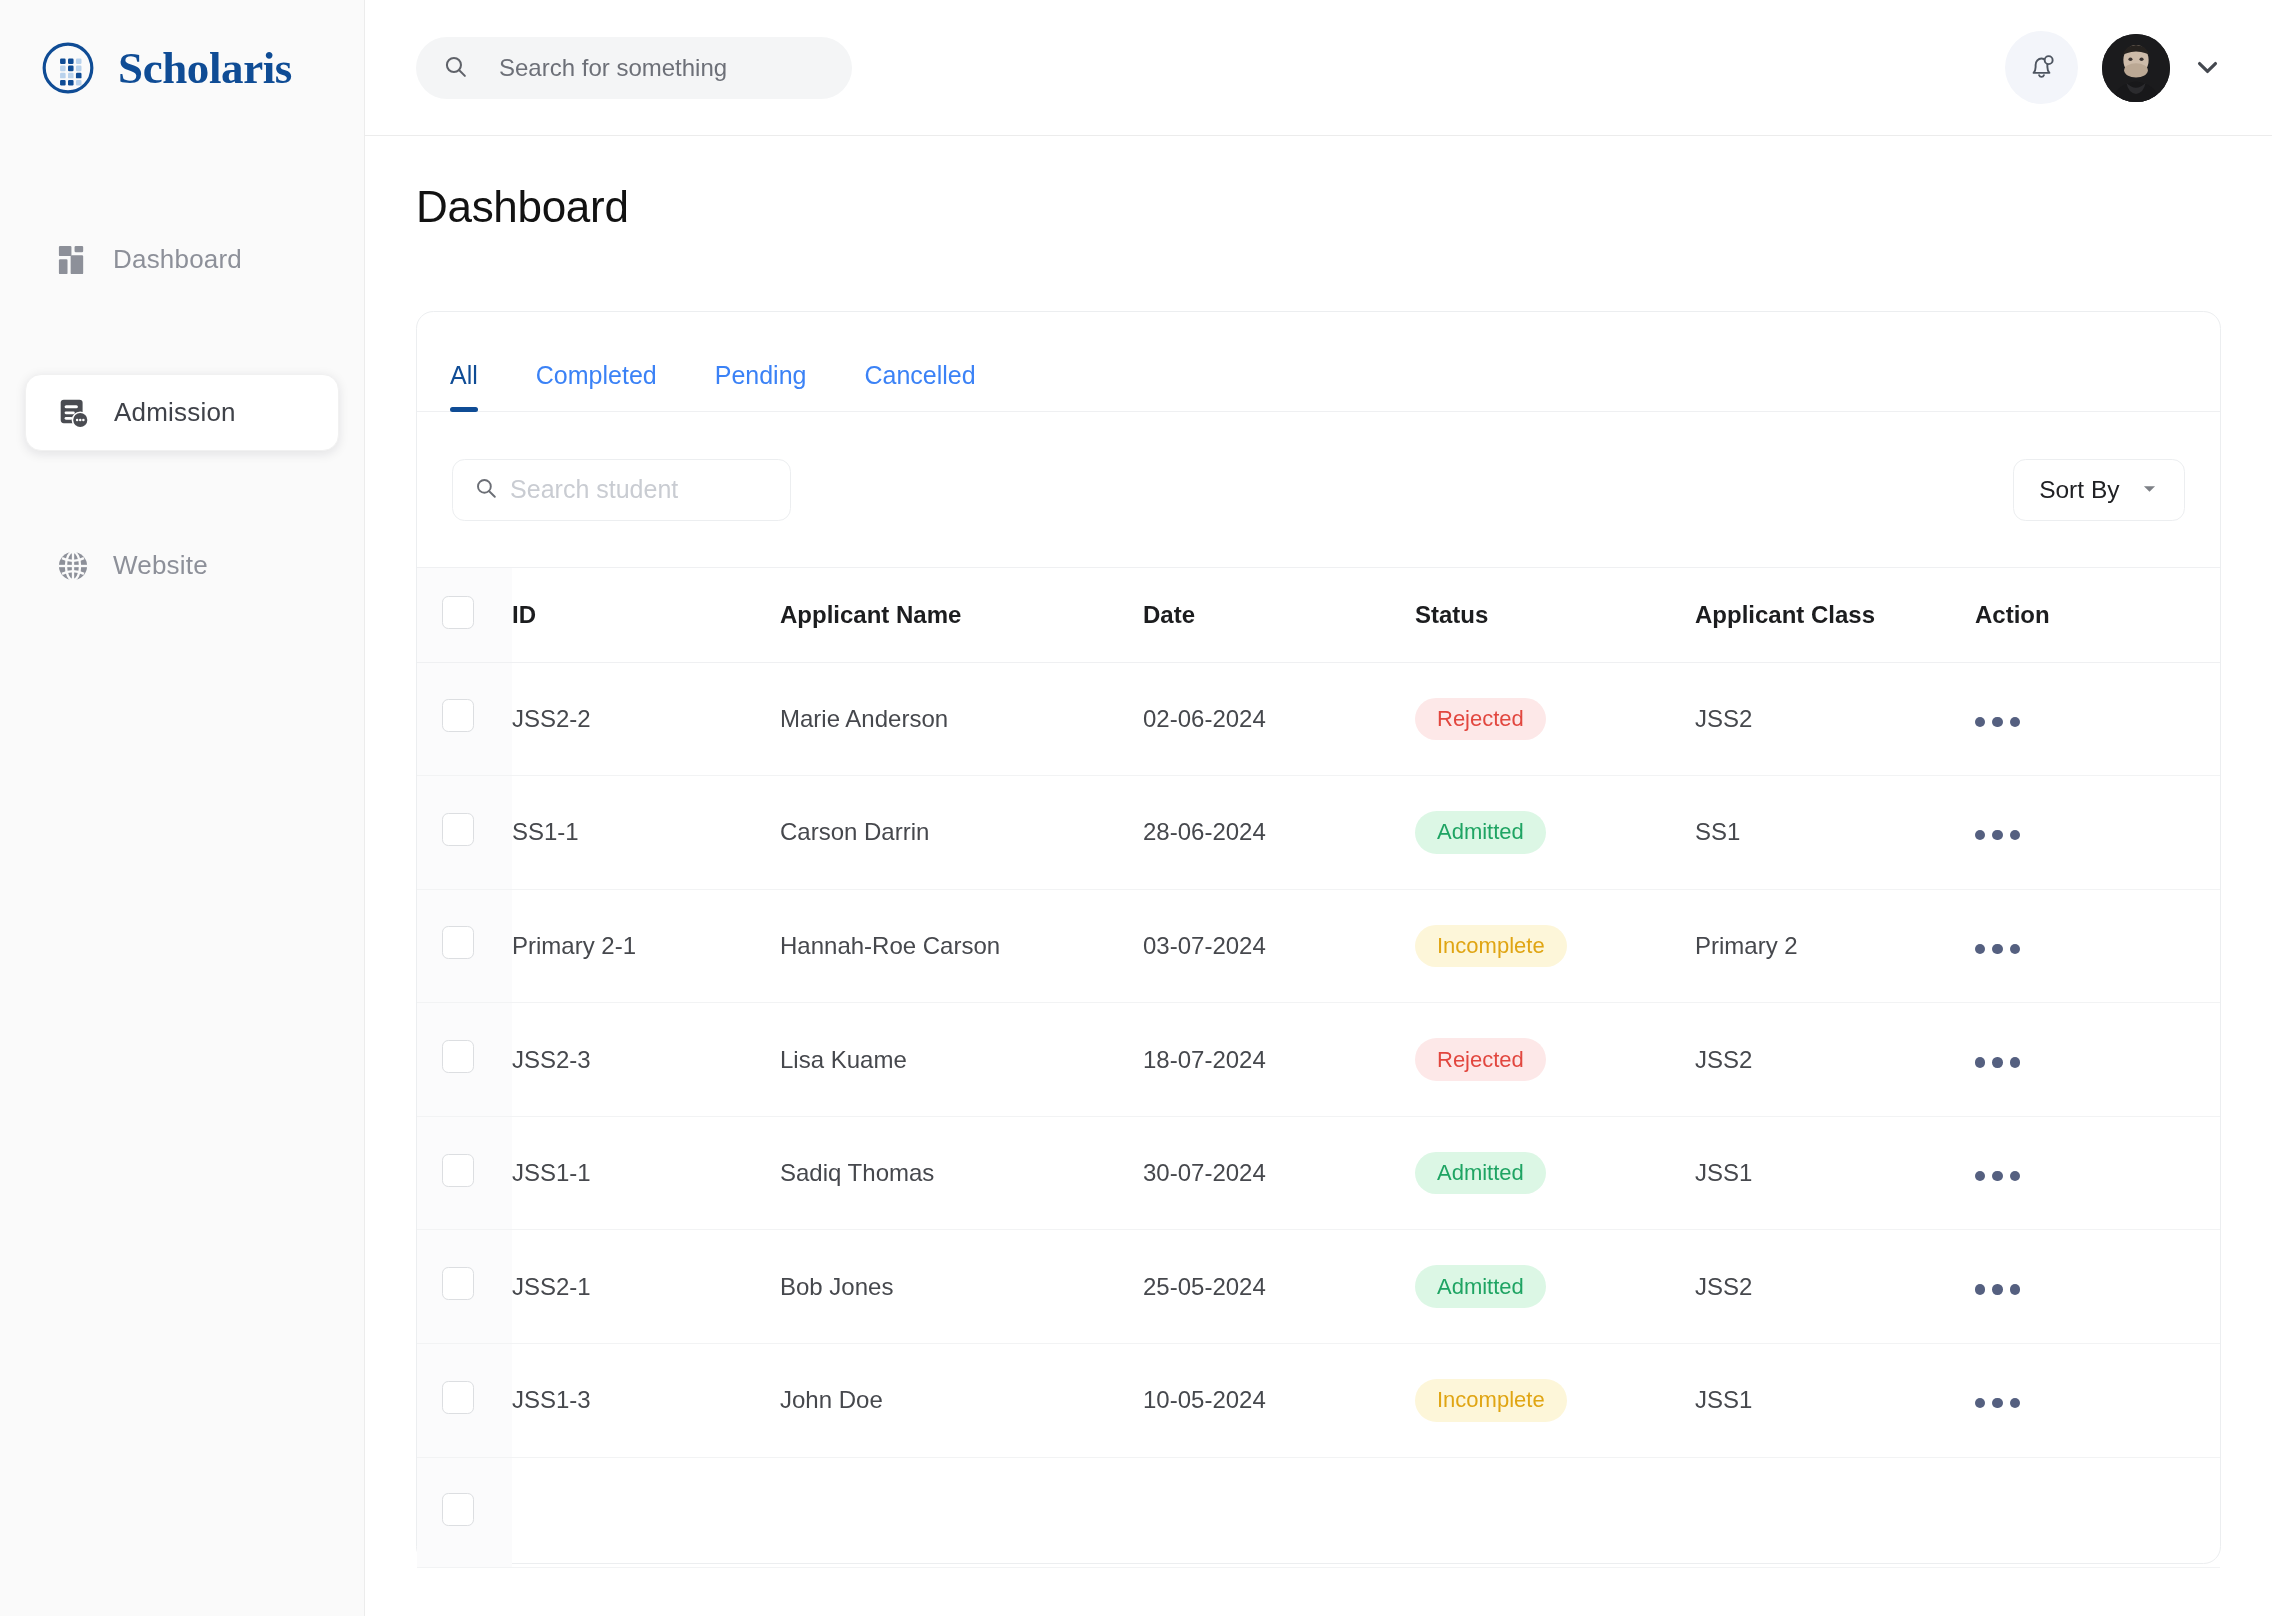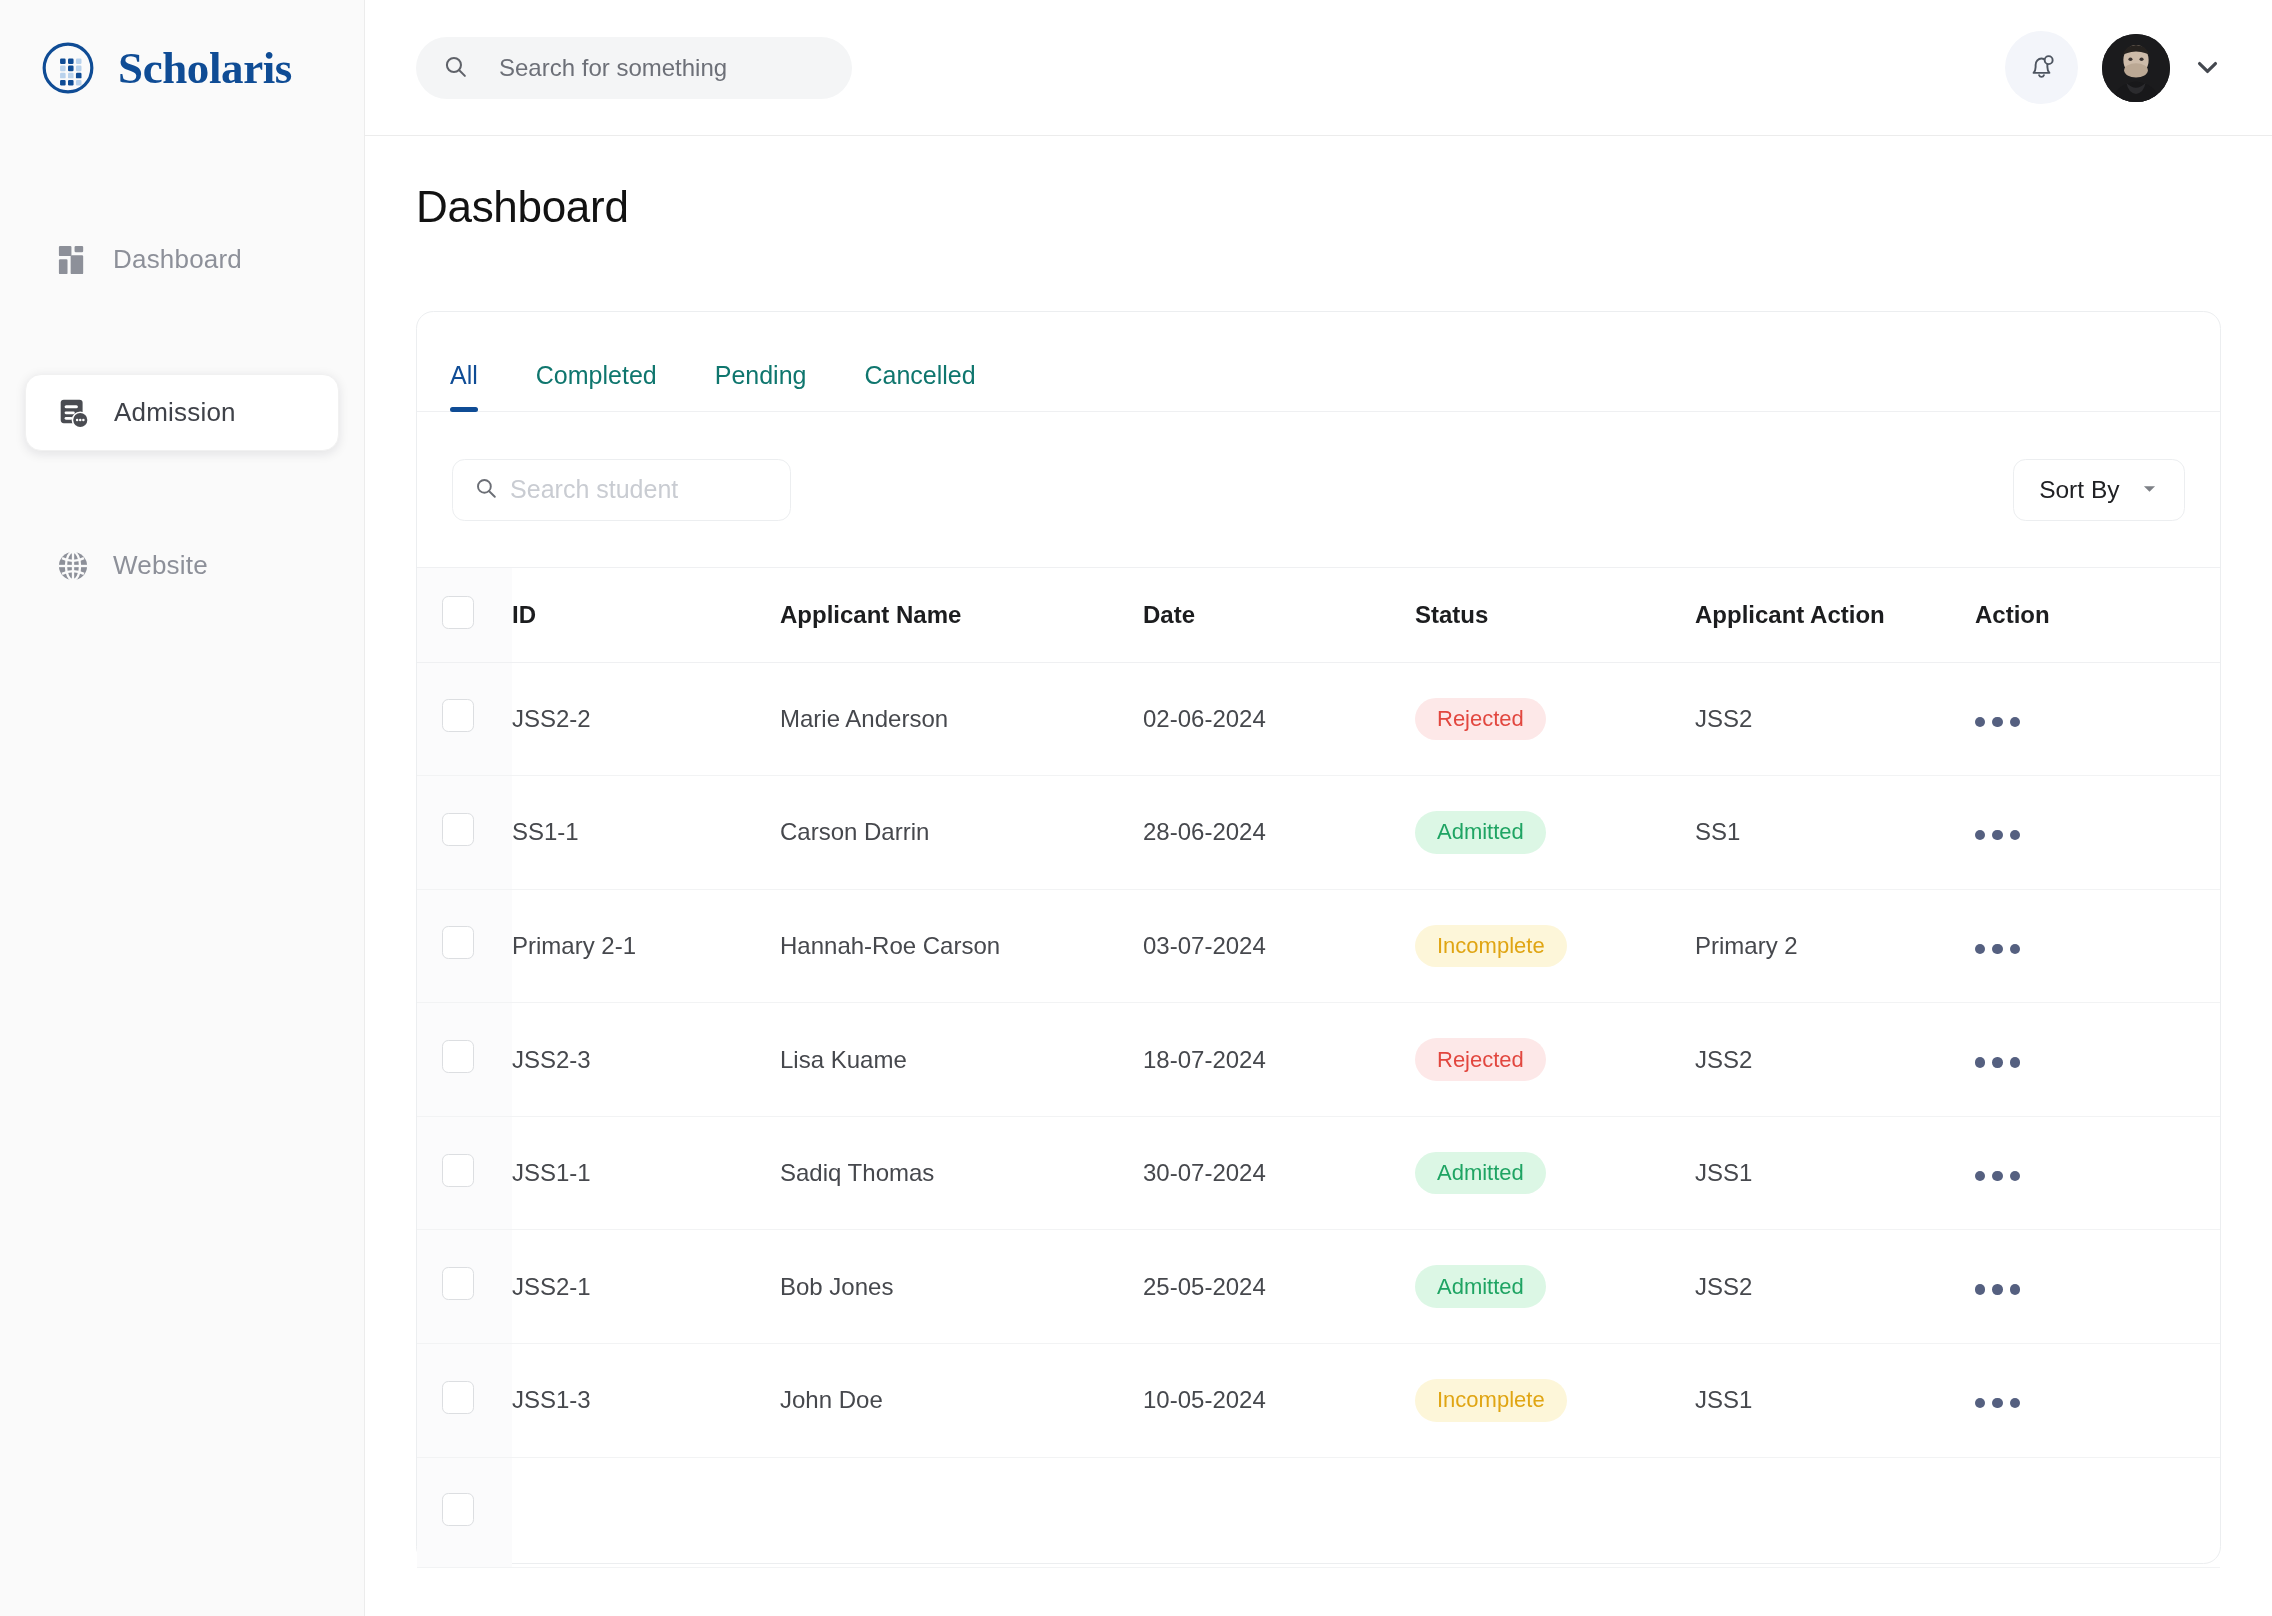--- a/index.html
+++ b/index.html
@@ -76,21 +76,21 @@
 
   .card {
     margin-top: 79px;
     border: 1.6px solid #eceef0; border-radius: 17.4px;
     background: #fff; height: 1253px;
     padding: 0 0 0 0;
   }
 
   .tabs { display: flex; gap: 0; padding: 49px 0 0 33px; border-bottom: 1.6px solid #eff0f2; }
   .tab {
-    font-size: 25px; color: #0f766e; padding: 0 0 20.5px 0; margin-right: 58px;
+    font-size: 25px; color: #3b82f6; padding: 0 0 20.5px 0; margin-right: 58px;
     position: relative; cursor: pointer; white-space: nowrap;
   }
   .tab.active { color: #0f4c95; }
   .tab.active:after {
     content: ""; position: absolute; left: 0; bottom: -1.6px;
     width: 100%; height: 5.5px; background: #0f4c95; border-radius: 3.2px;
   }
 
   .toolbar { display: flex; align-items: center; padding: 47px 35px 0 35px; }
   .student-search {
@@ -316,21 +316,21 @@
           </colgroup>
           <thead>
             <tr>
               <th class="col-check">
                 <span class="cb"></span>
               </th>
               <th>ID</th>
               <th>Applicant Name</th>
               <th>Date</th>
               <th>Status</th>
-              <th>Applicant Action</th>
+              <th>Applicant Class</th>
               <th>Action</th>
             </tr>
           </thead>
           <tbody id="tbody">
               <tr>
                 <td class="col-check"><span class="cb"></span></td>
                 <td>JSS2-2</td>
                 <td>Marie Anderson</td>
                 <td>02-06-2024</td>
                 <td><span class="badge rejected">Rejected</span></td>

